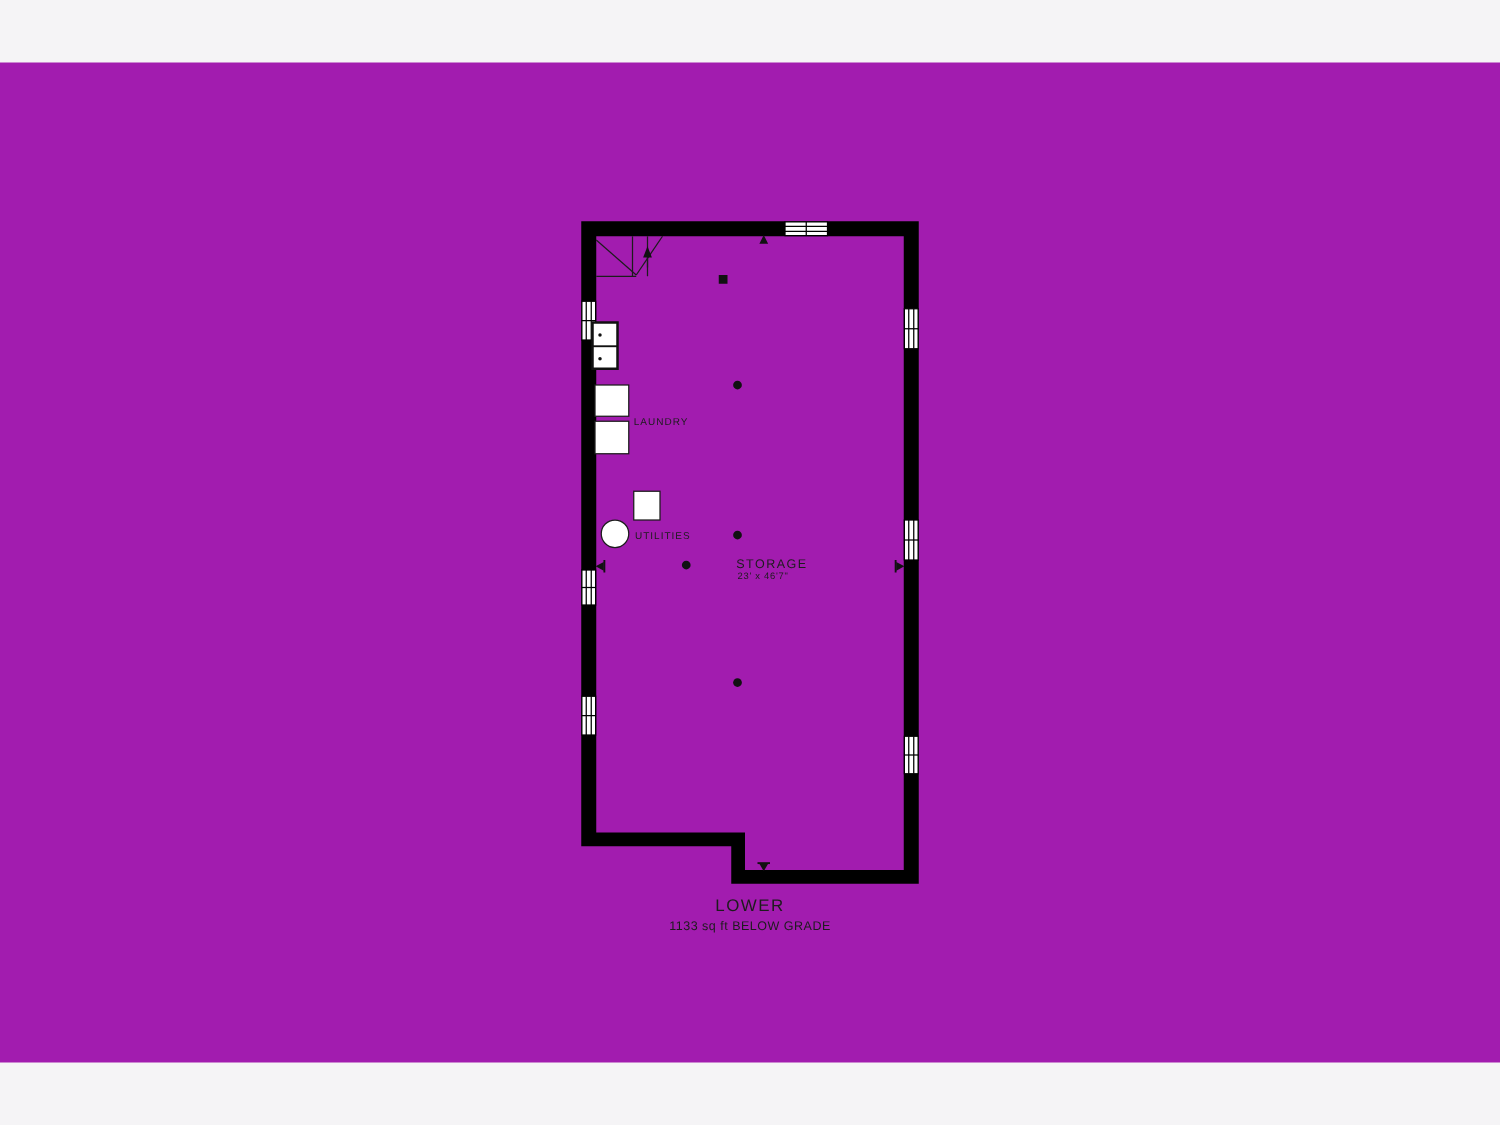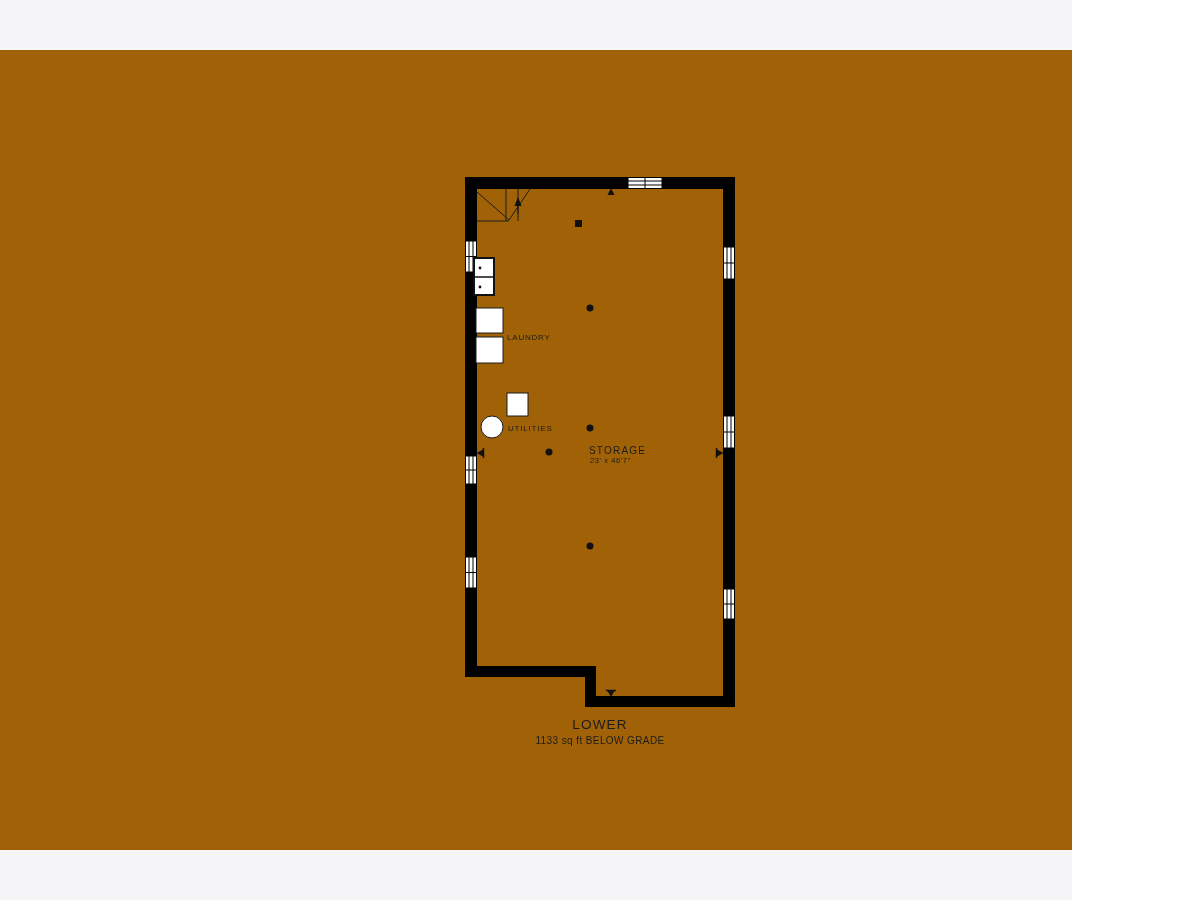--- a/index.html
+++ b/index.html
@@ -2,23 +2,23 @@
 <html><head>
 <meta charset="utf-8">
 <style>
   html, body { margin: 0; padding: 0; }
   body {
     font-family: "Liberation Sans", sans-serif;
     background: #ffffff;
   }
   .screen {
     position: relative;
-    width: 1072px;
+    width: 1200px;
     height: 900px;
-    background: #a16207;
+    background: #a21caf;
     overflow: hidden;
   }
   .letterbox {
     position: absolute;
     left: 0;
     width: 1200px;
     height: 50px;
   }
   .letterbox.top { top: 0; }
   .letterbox.bottom { top: 850px; }

